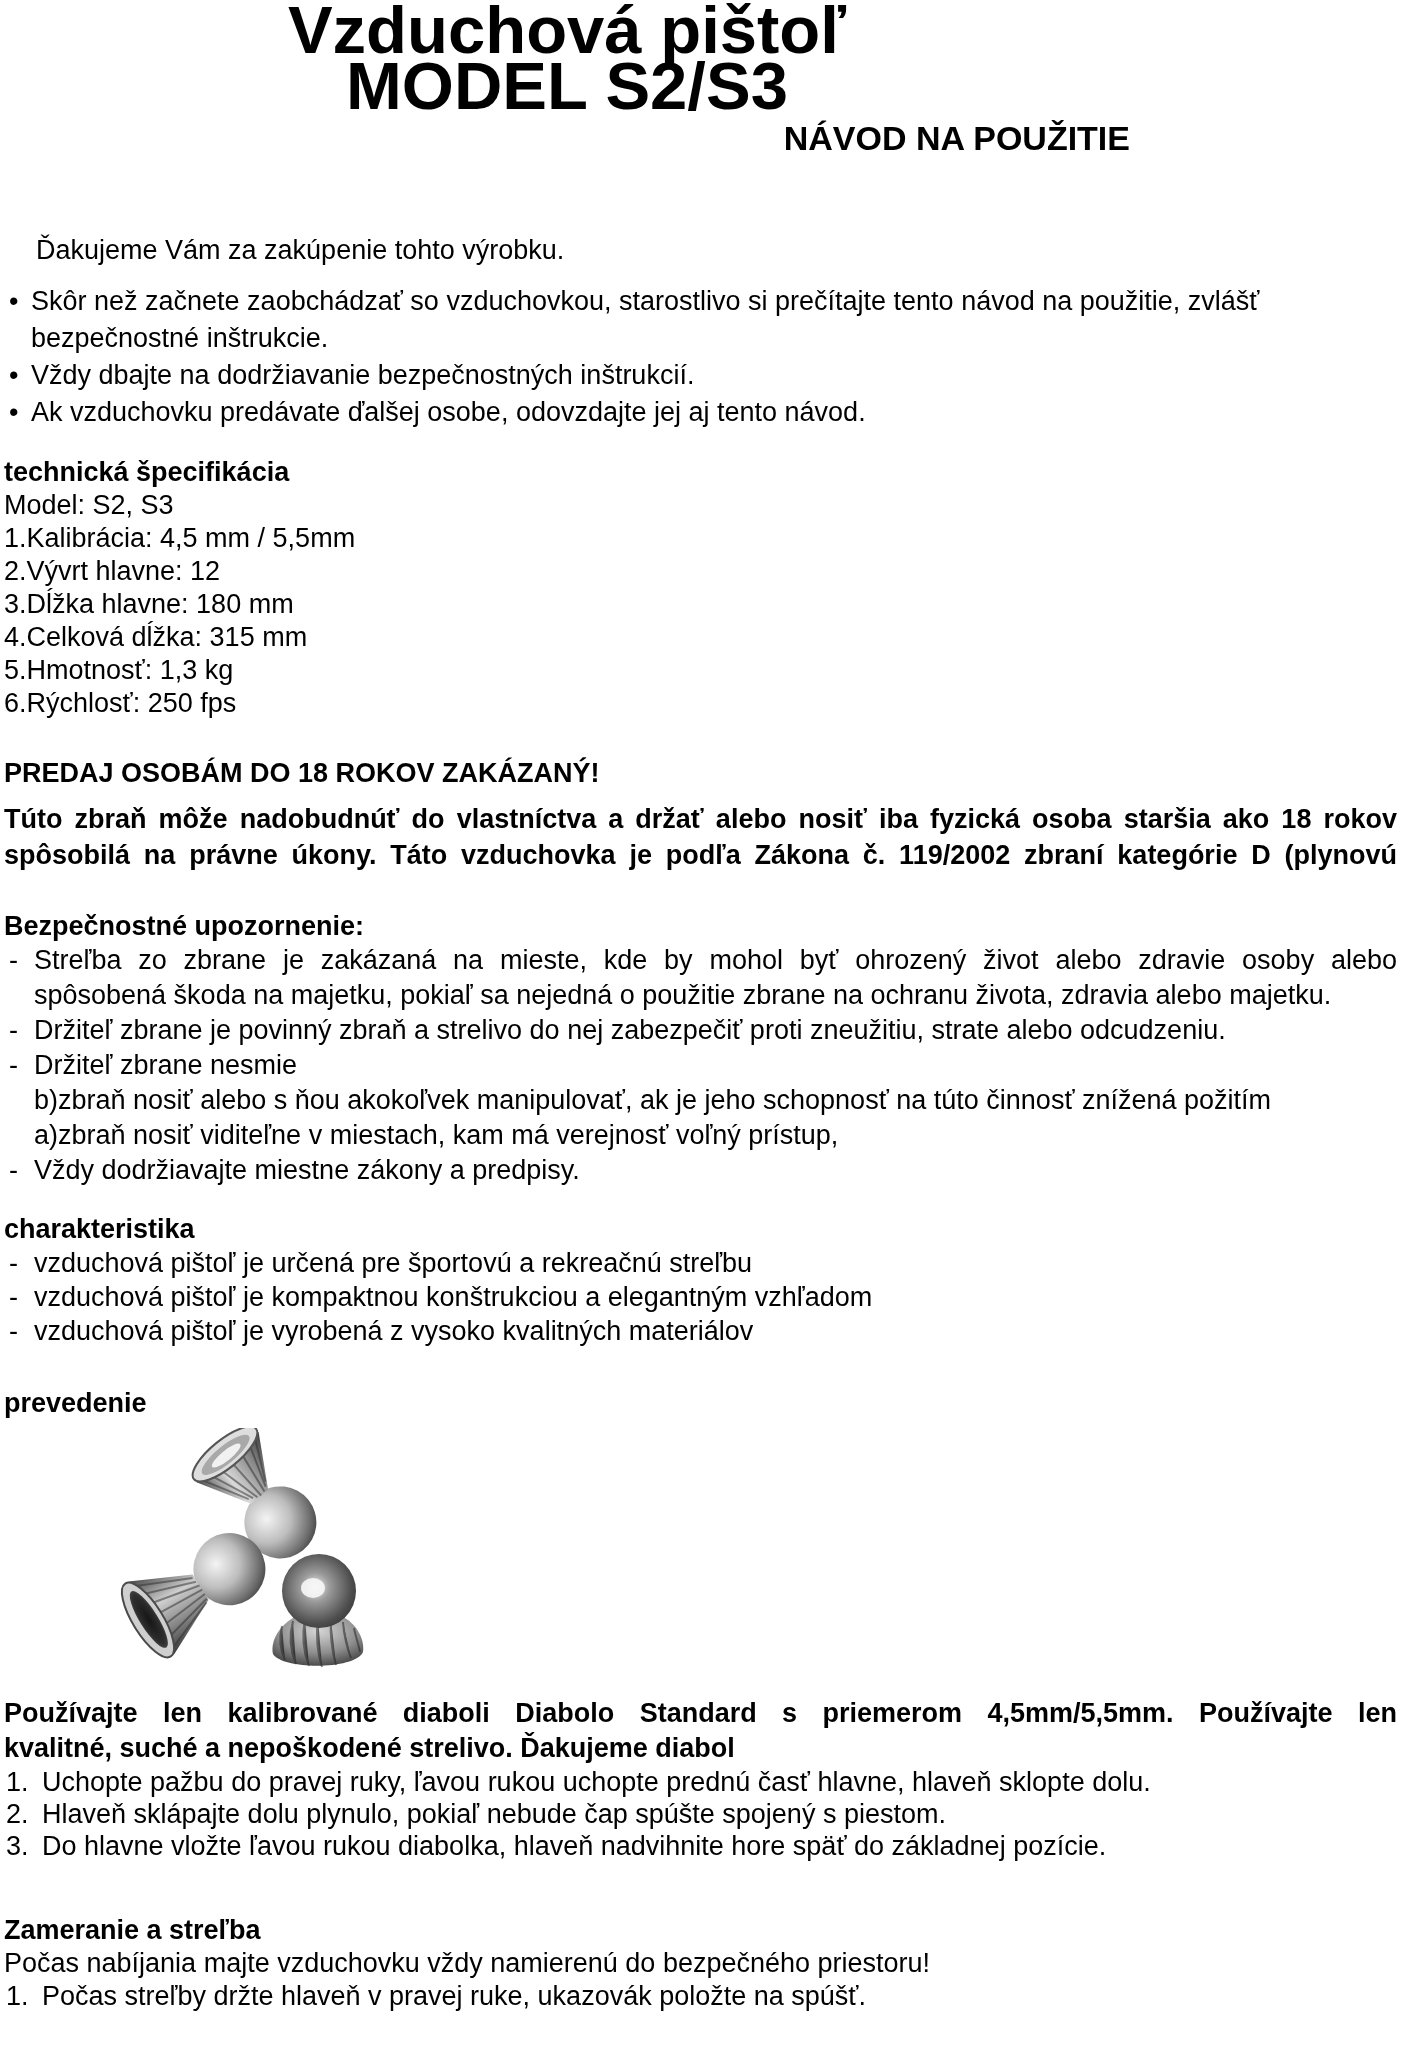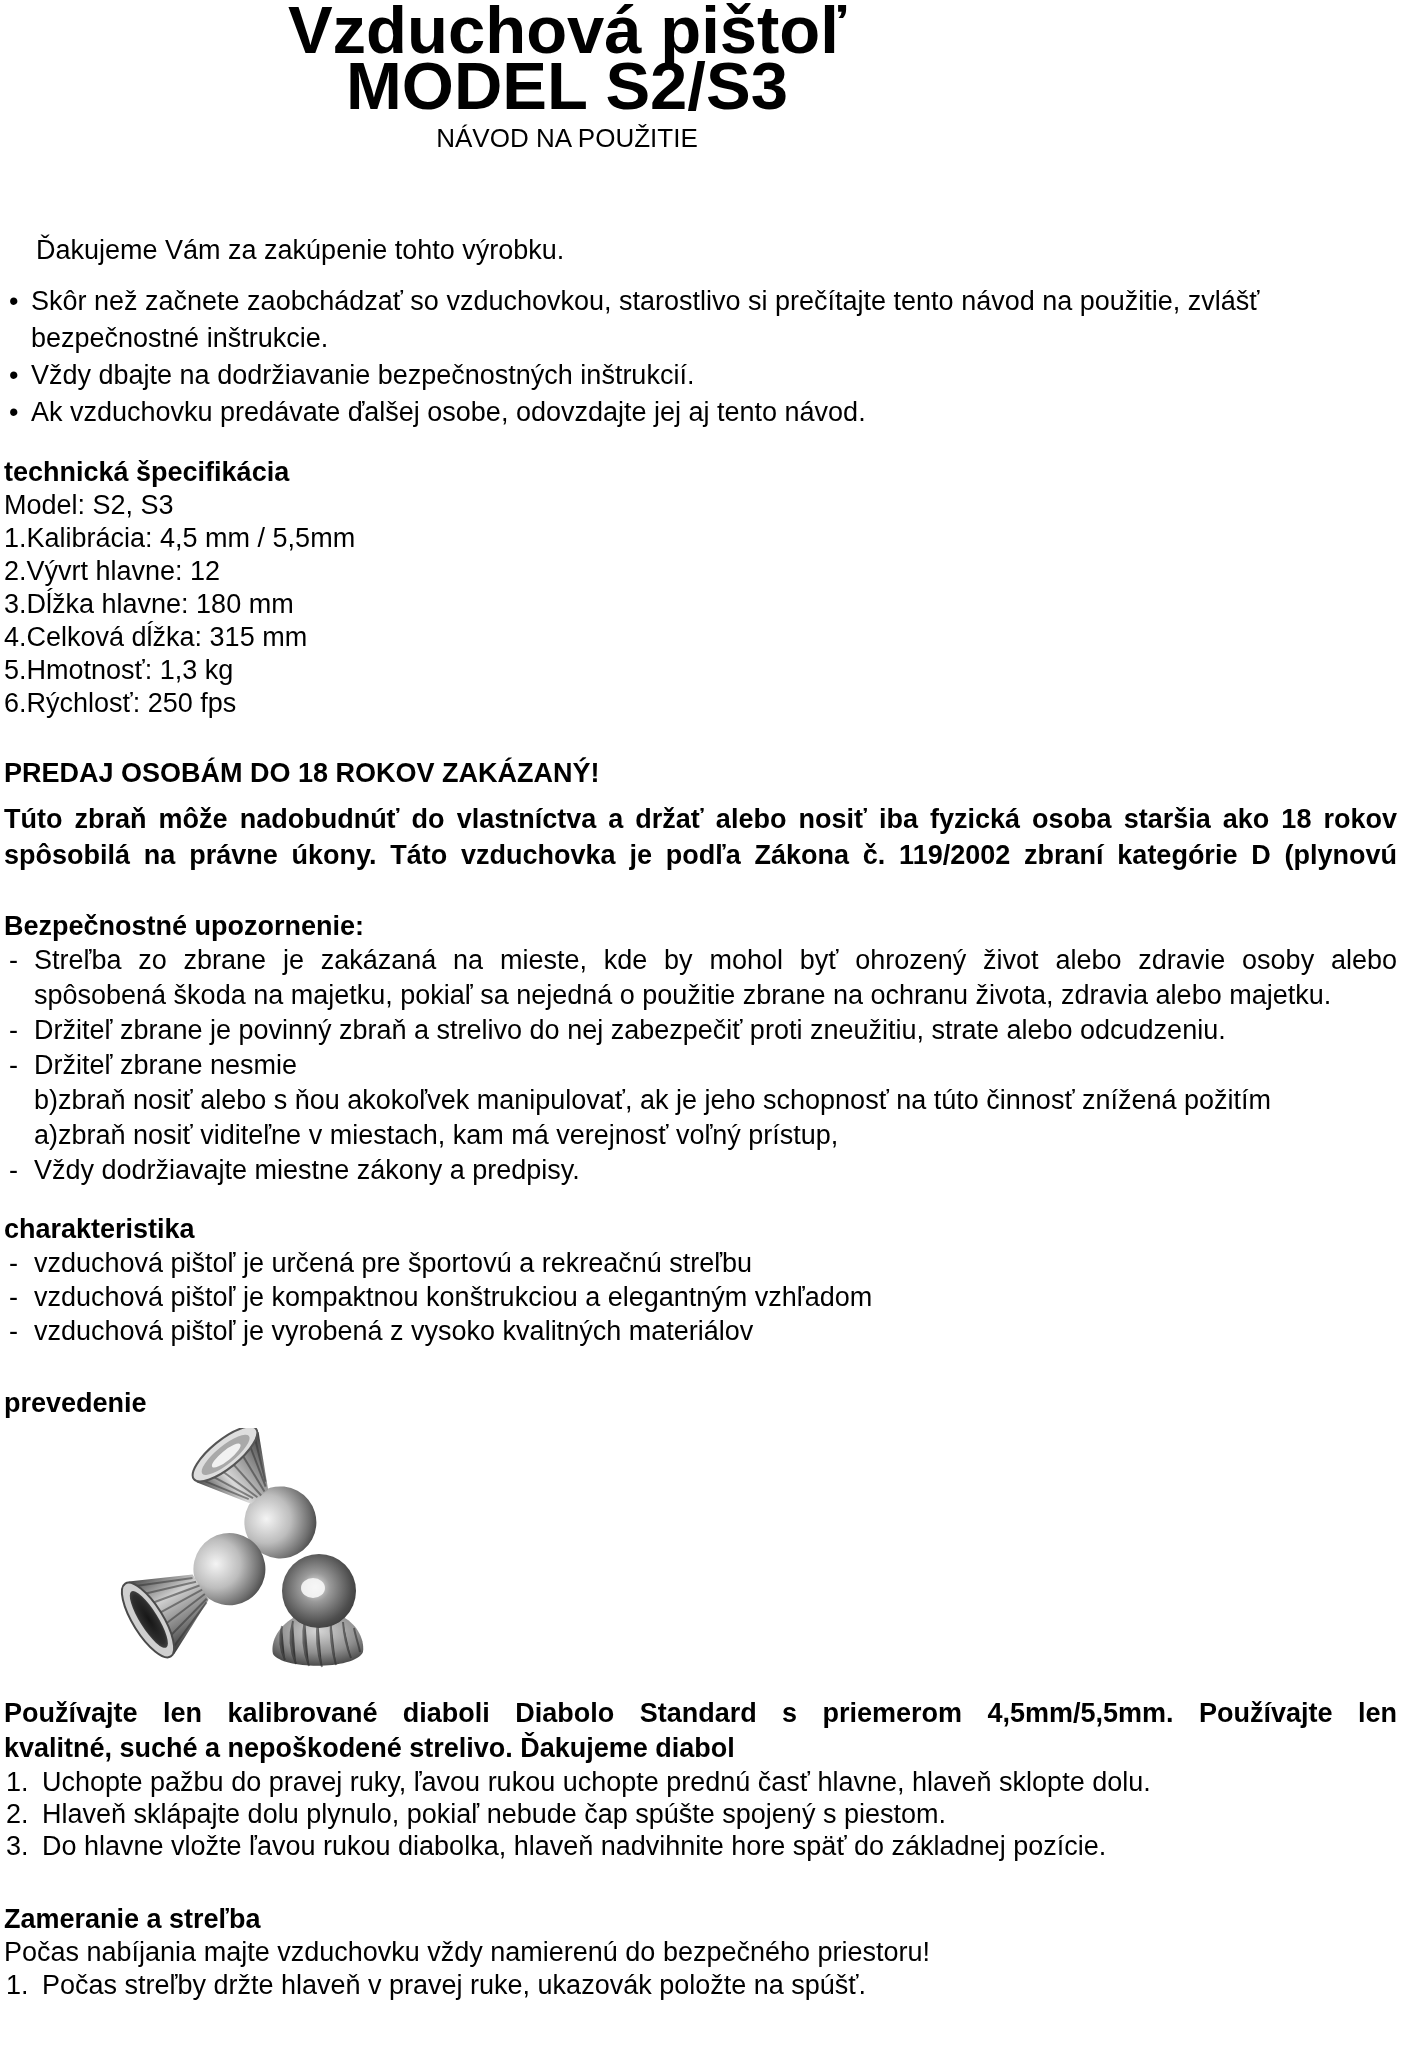--- a/index.html
+++ b/index.html
@@ -12,21 +12,21 @@
     font-family:"Liberation Sans", sans-serif;
     font-size:27px;
     line-height:34px;
     overflow:hidden;
   }
   .content { padding:0 13px 0 4px; }
 
   
   .title-wrap { width:1126px; text-align:center; padding-top:2px; }
   .doc-title { font-size:67px; line-height:56px; font-weight:700; letter-spacing:0; }
-  .doc-subtitle { font-size:26px; line-height:30px; font-weight:400; margin-top:9px; }
+  .doc-subtitle { font-size:34px; line-height:30px; font-weight:700; margin-top:9px;text-align:right; }
 
   
   .line { position:relative; }
   .lh32 { line-height:32px; }
   .lh33 { line-height:33px; }
   .lh35 { line-height:35px; }
   .lh36 { line-height:36px; }
   .lh37 { line-height:37px; }
   .bold { font-weight:700; }
   .j { text-align:justify; text-align-last:justify; }
@@ -42,21 +42,21 @@
   .sec-thanks     { margin-top:80px;margin-left:32px; }
   .sec-bullets    { margin-top:16px; }
   .spec-heading   { margin-top:24px; }
   .sec-age        { margin-top:36px; }
   .age-para       { margin-top:11px; }
   .safety-heading { margin-top:36px; }
   .char-heading   { margin-top:24px; }
   .variant-heading{ margin-top:38px; }
   .pellet-photo   { display:block; margin:8px 0 0 103px; }
   .loading-para   { margin-top:22px; }
-  .aim-heading    { margin-top:40px; }
+  .aim-heading    { margin-top:51px; }
 </style>
 </head>
 <body>
 
 <div class="page">
   <div class="content">
 
     <div class="title-wrap">
       <div class="doc-title">Vzduchová pištoľ</div>
       <div class="doc-title">MODEL S2/S3</div>

